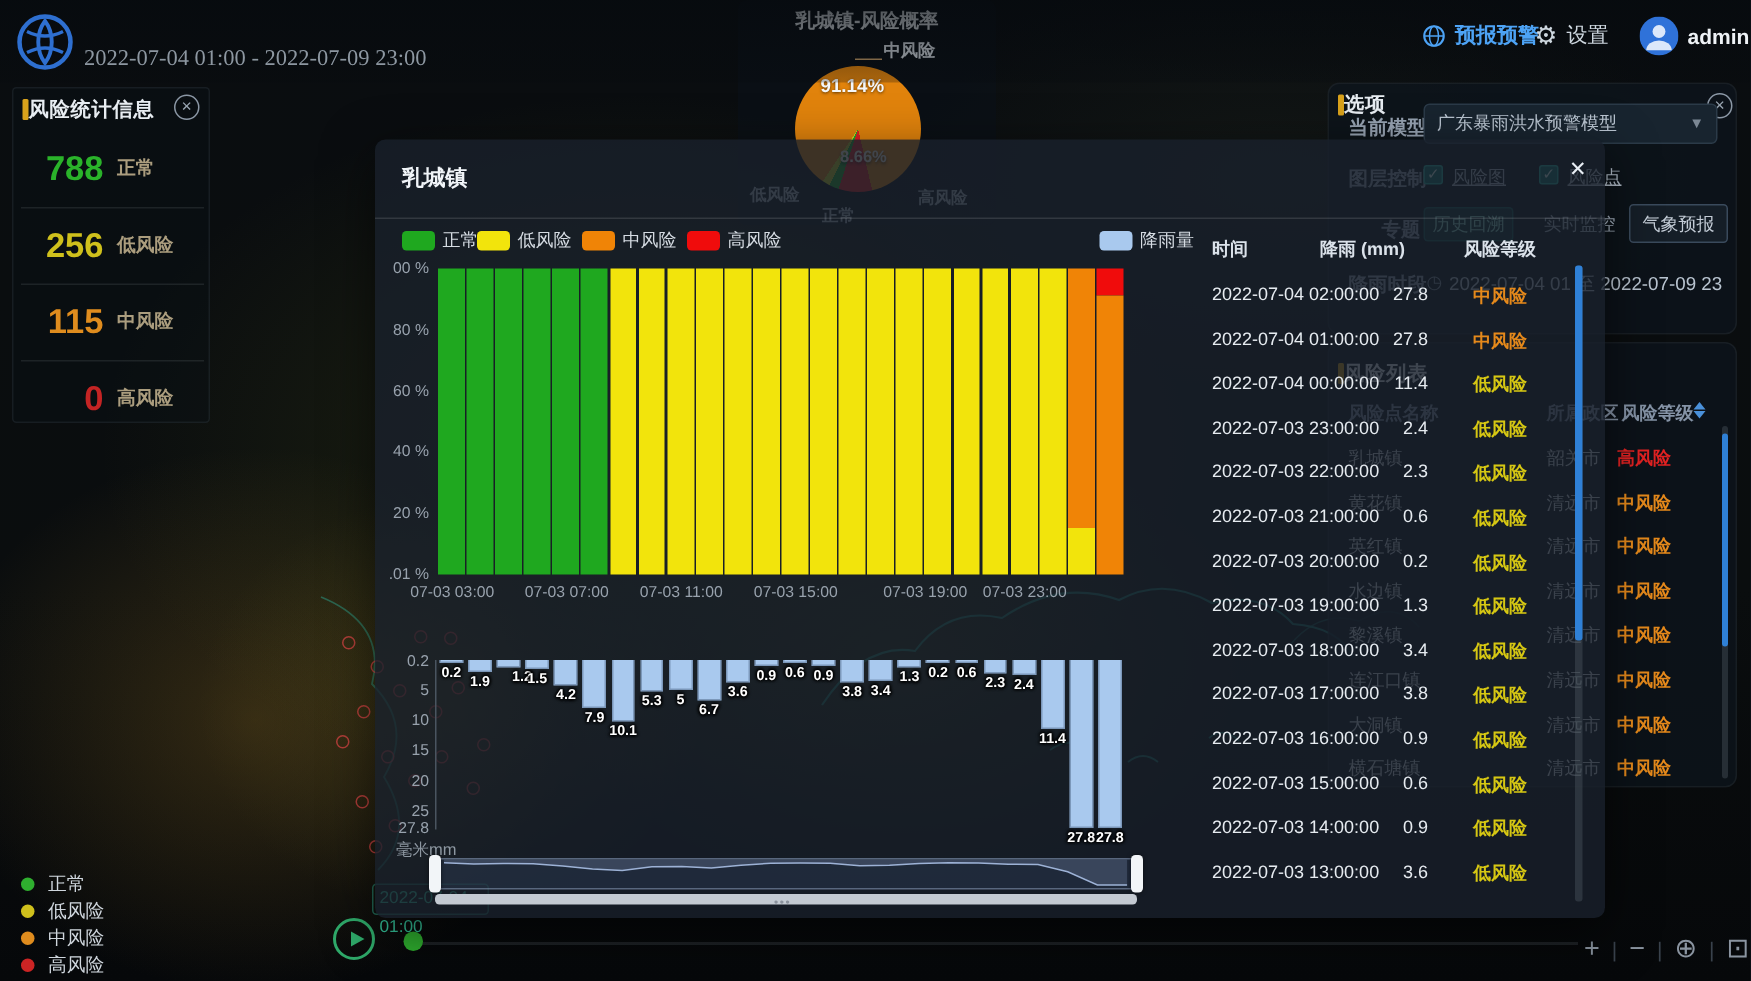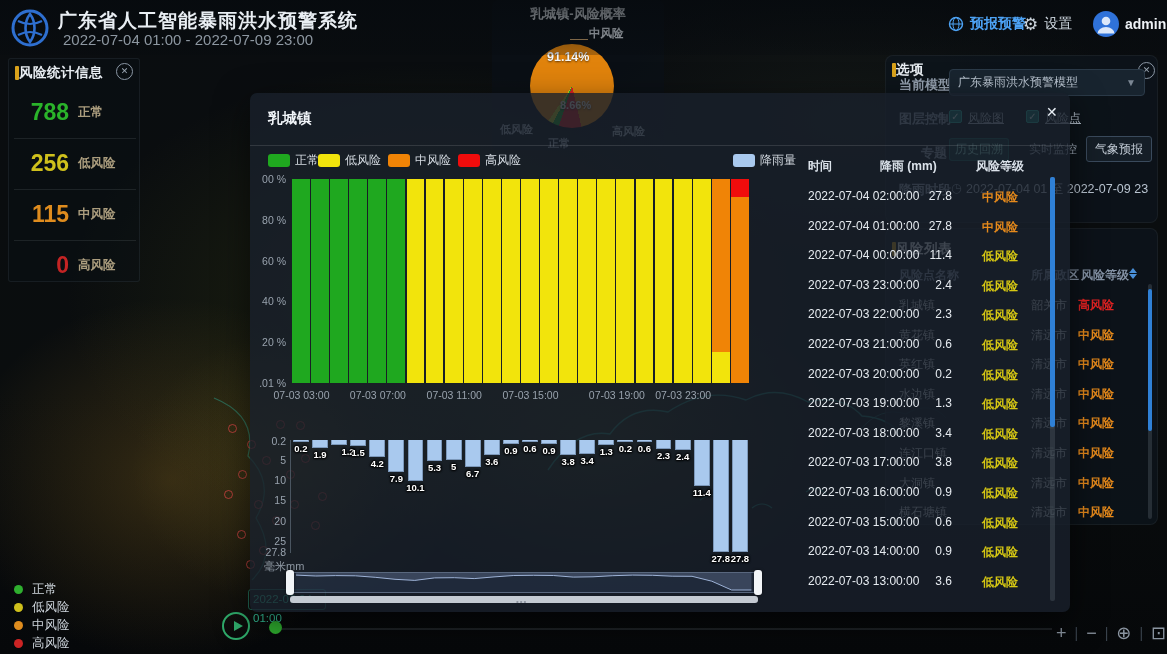--- a/index.html
+++ b/index.html
@@ -12,21 +12,21 @@
     radial-gradient(240px 200px at 300px 470px, rgba(120,110,32,0.25), rgba(0,0,0,0) 70%),
     radial-gradient(400px 200px at 850px 120px, rgba(60,70,50,0.18), rgba(0,0,0,0) 70%),
     linear-gradient(180deg,#0a0d10 0%, #0a0d0e 60%, #06080a 100%); }
   .abs { position:absolute; }
   svg { display:block; }
 
   
   .header { left:0; top:0; width:1167px; height:55px; background:linear-gradient(180deg, rgba(6,10,14,0.72), rgba(6,10,14,0.25)); }
   .logo { left:10px; top:8px; width:40px; height:40px; }
   .app-title { left:58px; top:8px; font-size:19px; font-weight:bold; color:#e9eef3; letter-spacing:1px; }
-  .app-dates { left:63px; top:31px; font-size:15px; color:#8d97a1; }
+  .app-dates { left:56px; top:31px; font-size:15px; color:#8d97a1;font-family:Liberation Serif, serif; }
   .nav-item { top:12px; height:24px; display:flex; align-items:center; gap:6px; cursor:pointer; }
   .nav-forecast { left:948px; color:#4da3f5; font-size:14px; font-weight:bold; }
   .nav-settings { left:1023px; color:#cdd6de; font-size:14px; }
   .gear { font-size:17px; color:#cdd6de; }
   .nav-user { left:1093px; color:#eef2f6; font-size:14px; font-weight:bold; }
 
   
   .stats-panel { left:8px; top:58px; width:132px; height:224px; background:rgba(10,16,22,0.42); border:1px solid rgba(150,170,190,0.10); border-radius:3px; }
   .panel-head { position:absolute; left:6px; top:5px; display:flex; align-items:center; }
   .accent { width:4px; height:14px; background:#d9a21b; border-radius:1px; }
@@ -255,21 +255,20 @@
     <div class="vscroll" style="left:262px;top:55px;width:4px;height:235px;background:rgba(90,100,110,0.35)"></div>
     <div class="vscroll" style="left:262px;top:60px;width:4px;height:142px;background:#2f80d6"></div>
   </div>
 
   <div class="abs header">
     <svg class="abs logo" viewBox="0 0 40 40">
       <circle cx="20" cy="20" r="17" fill="none" stroke="#2e6fd0" stroke-width="3"></circle>
       <path d="M20 6 C14 14 14 26 20 34 C26 26 26 14 20 6 Z" fill="none" stroke="#2e6fd0" stroke-width="2.6"></path>
       <path d="M8 13 C16 17 24 17 32 13 M8 27 C16 23 24 23 32 27" fill="none" stroke="#2e6fd0" stroke-width="2.2"></path>
     </svg>
-    <div class="abs app-title">广东省人工智能暴雨洪水预警系统</div>
     <div class="abs app-dates">2022-07-04 01:00 - 2022-07-09 23:00</div>
     <div class="abs nav-item nav-forecast">
       <svg width="16" height="16" viewBox="0 0 16 16">
         <circle cx="8" cy="8" r="6.5" fill="none" stroke="#4da3f5" stroke-width="1.4"></circle>
         <ellipse cx="8" cy="8" rx="3" ry="6.5" fill="none" stroke="#4da3f5" stroke-width="1"></ellipse>
         <path d="M1.5 8 h13" stroke="#4da3f5" stroke-width="1"></path>
       </svg>
       <span>预报预警</span>
     </div>
     <div class="abs nav-item nav-settings">

